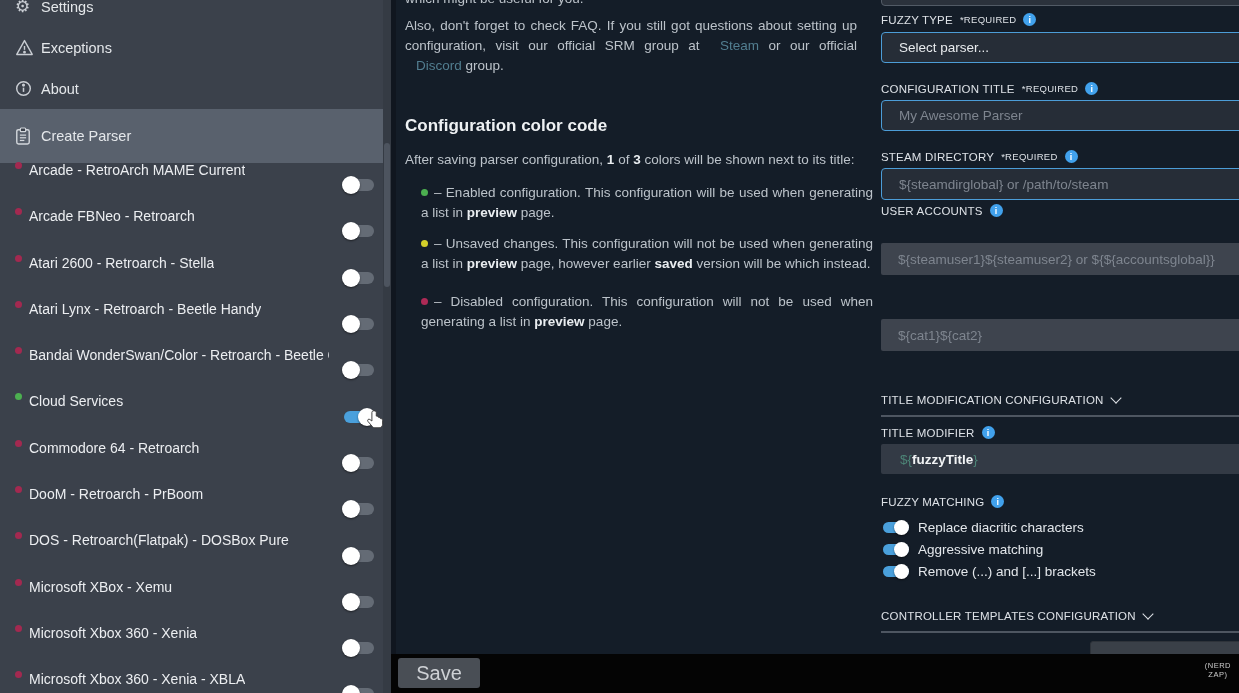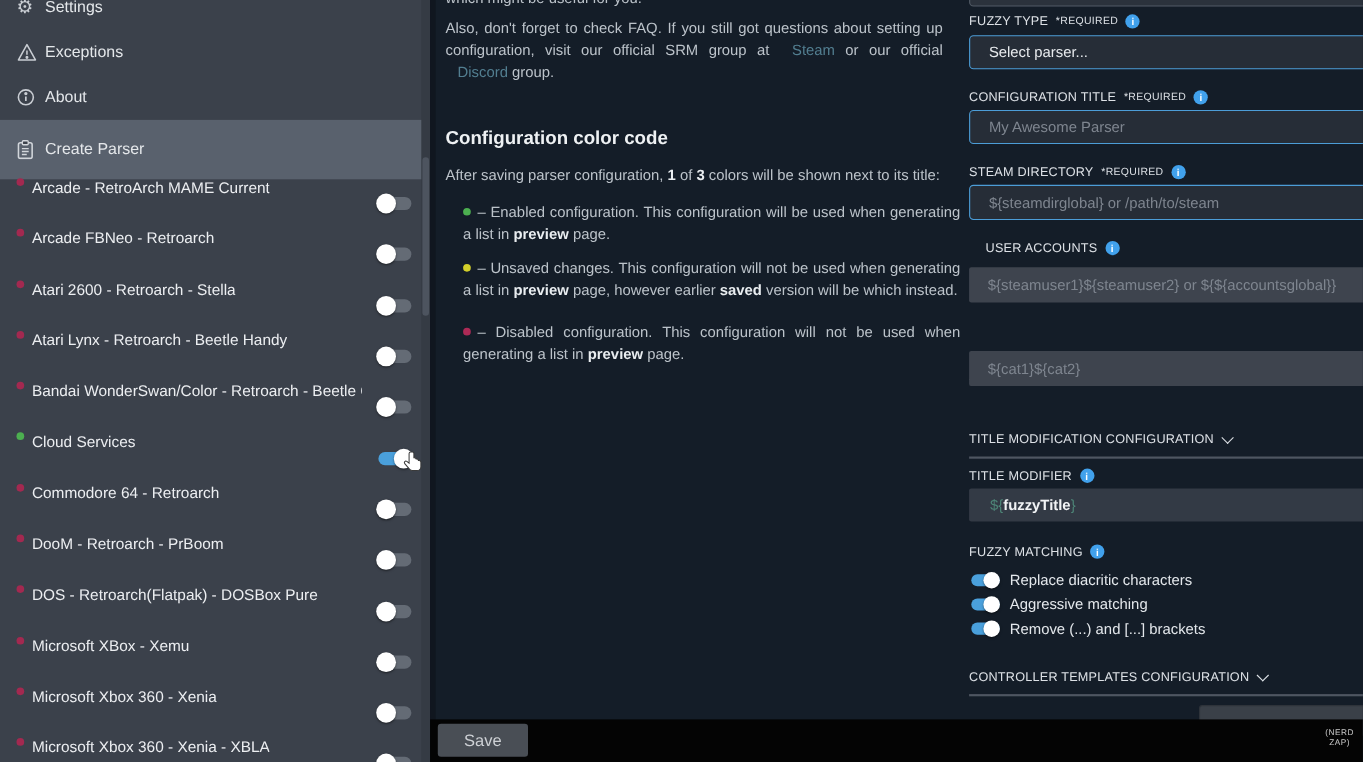--- a/index.html
+++ b/index.html
@@ -81,21 +81,21 @@
   .fz-switch .knob { position:absolute; top:-1px; left:11px; width:15px; height:15px; border-radius:50%; background:#fff;
     box-shadow:0 1px 2px rgba(0,0,0,.5); }
   .fz-label { color:#e3e7eb; font-size:13.5px; white-space:nowrap; }
   .clipped-btn { position:absolute; left:210px; top:641px; width:220px; height:28px; background:#3a4048;
     border:1px solid #2e333a; border-radius:3px; color:#cfd3d7; font-size:13px; overflow:hidden;
     display:flex; align-items:flex-start; justify-content:center; padding-top:9px; cursor:pointer; }
 
   
   .bottombar { position:absolute; left:391px; top:654px; width:848px; height:39px; background:#040404; z-index:40; }
   .save-btn { position:absolute; left:7px; top:4px; width:82px; height:30px; background:#494e55;
-    border:none; border-radius:3px; color:#ced1d5; font-size:15px; cursor:pointer;
+    border:none; border-radius:3px; color:#ced1d5; font-size:20px; cursor:pointer;
     font-family:"Liberation Sans", sans-serif; }
   .watermark { position:absolute; right:8px; top:7px; color:#e8e8e8; font-size:7.5px; font-weight:normal;
     line-height:9px; text-align:center; letter-spacing:.5px; opacity:.85; }
 </style>
 </head>
 <body>
 
 <div class="stage">
 
   <div class="sidebar">
@@ -281,21 +281,21 @@
     </div>
     <input class="f-input blue-box" style="top: 100px;" placeholder="My Awesome Parser">
 
     <div class="f-label" style="top:150px;">
       <span>STEAM DIRECTORY</span>
       <span class="f-req">*REQUIRED</span>
       <span class="info-i">i</span>
     </div>
     <input class="f-input blue-box" style="top: 168px; height: 32px;" placeholder="${steamdirglobal} or /path/to/steam">
 
-    <div class="f-label" style="top:219px;margin-left:15px;">
+    <div class="f-label" style="top:204px;">
       <span>USER ACCOUNTS</span>
       <span class="info-i">i</span>
     </div>
     <input class="f-input gray-box" style="top: 243px; height: 32px;" placeholder="${steamuser1}${steamuser2} or ${${accountsglobal}}">
 
     <div class="f-label" style="top:289px;margin-top:47px;">
       <span>STEAM CATEGORY</span>
       <span class="info-i">i</span>
     </div>
     <input class="f-input gray-box" style="top: 319px; height: 32px;" placeholder="${cat1}${cat2}">

